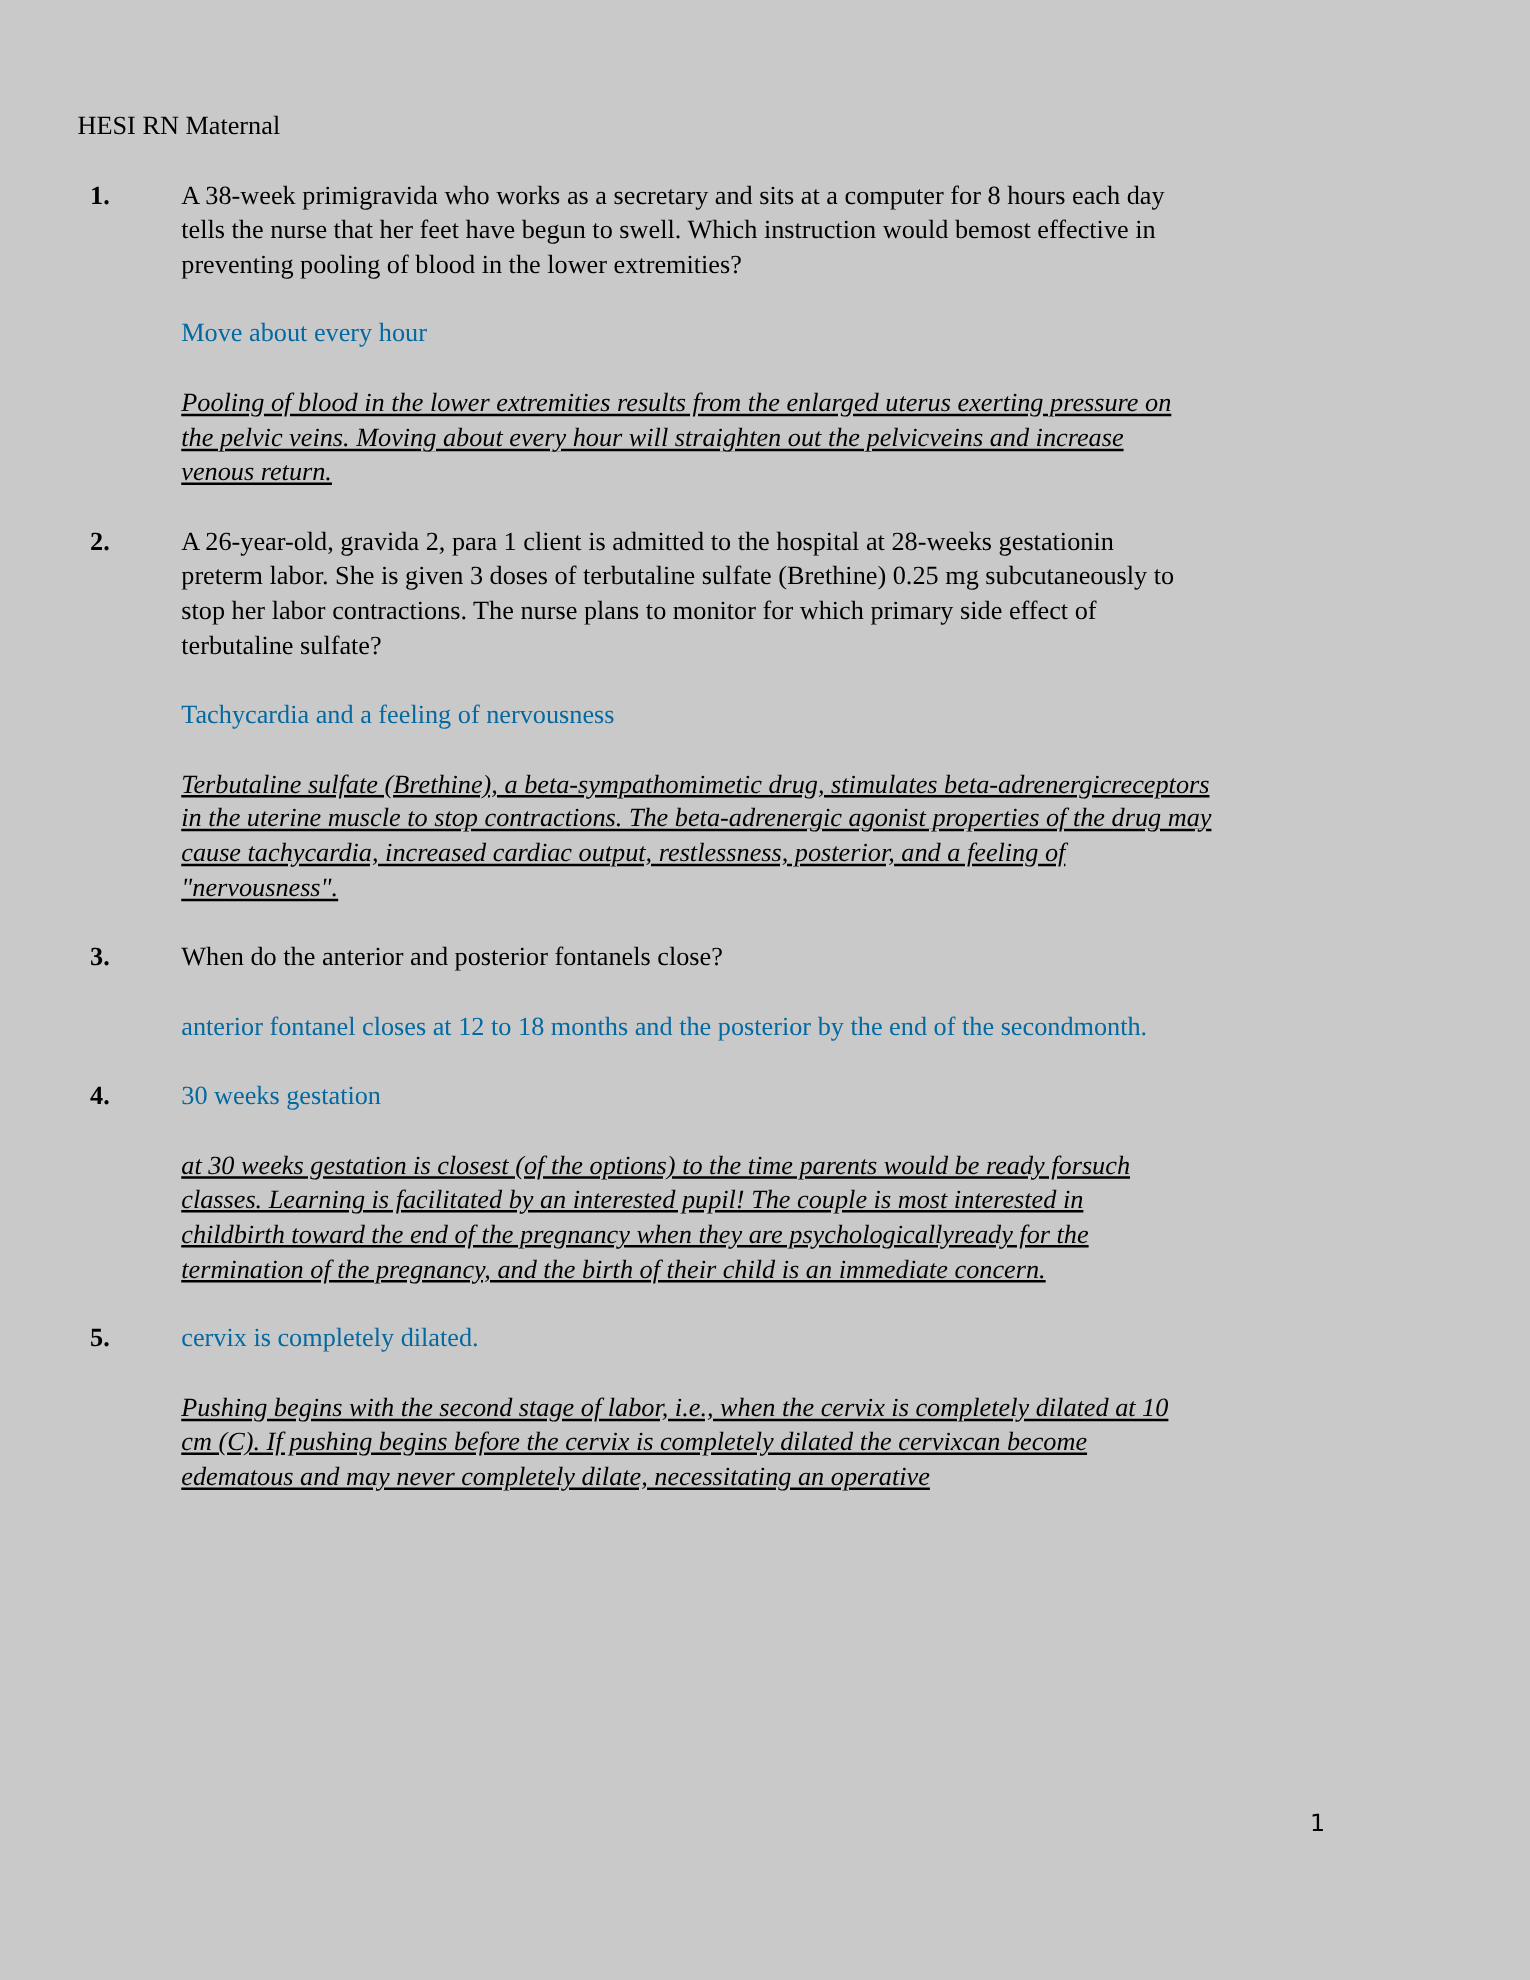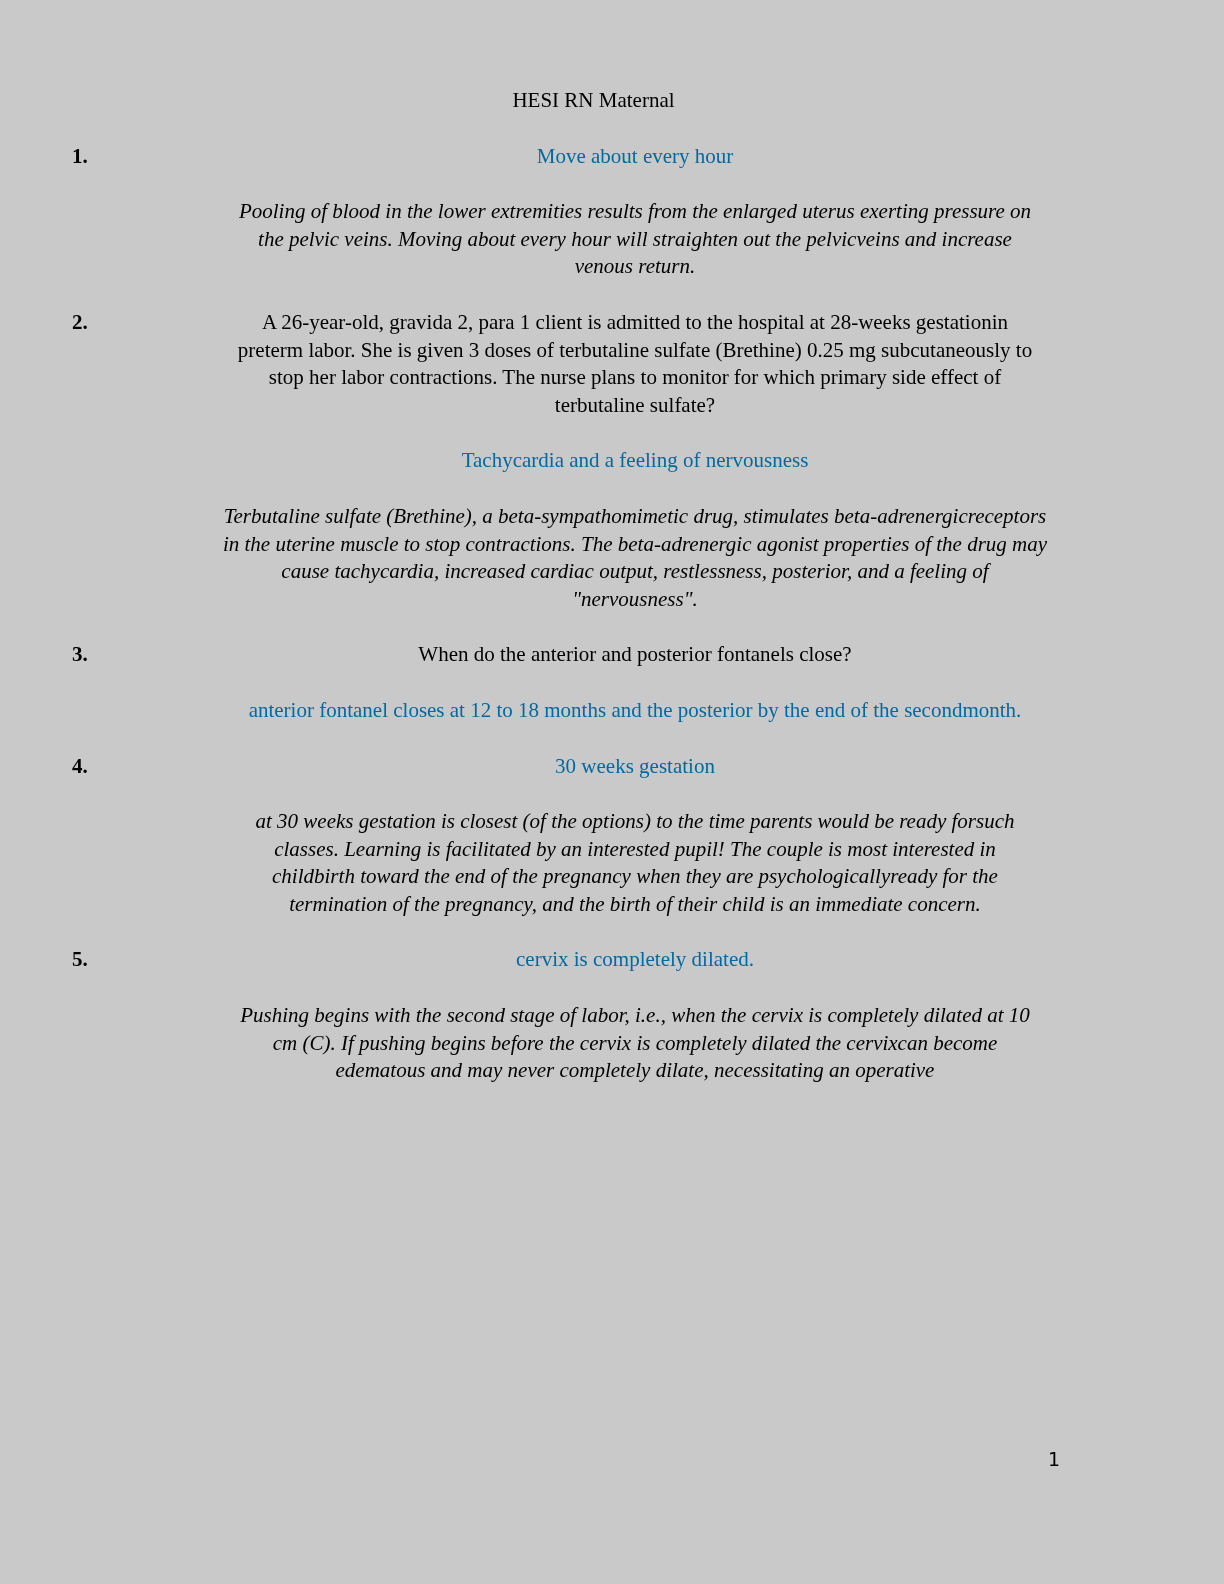--- a/index.html
+++ b/index.html
@@ -10,21 +10,20 @@
     font-family: "Liberation Serif", "DejaVu Serif", serif;
     color: #000000;
     position: relative;
     overflow: hidden;
   }
   .page {
     position: absolute;
     left: 0; top: 0;
     width: 1224px;
     height: 1584px;
-    text-align: center;
   }
   .content {
     position: absolute;
     left: 62px;
     top: 87px;
     width: 1063px;
   }
   .doc-title {
     font-size: 21px;
     line-height: 27.6px;
@@ -42,21 +41,21 @@
     font-size: 21px;
     line-height: 27.6px;
   }
   .para {
     font-size: 21px;
     line-height: 27.6px;
     margin: 0 0 28px 0;
     white-space: pre-line;
   }
   .answer { color: #0369a1; }
-  .rationale { font-style: italic; }
+  .rationale { font-style: italic; text-decoration: underline; }
   .red { color: #ff0000; }
   .page-number {
     position: absolute;
     left: 1048px;
     top: 1448px;
     font-family: "DejaVu Sans", "Liberation Sans", sans-serif;
     font-size: 19px;
     line-height: 22px;
     color: #000000;
   }
@@ -64,20 +63,23 @@
 </head>
 <body>
 
 <div class="page">
   <div class="content">
 
     <p class="doc-title">HESI RN Maternal</p>
 
     <div class="qblock">
       <span class="qnum">1.</span>
+      <p class="para">A 38-week primigravida who works as a secretary and sits at a computer for 8 hours each day
+tells the nurse that her feet have begun to swell. Which instruction would bemost effective in
+preventing pooling of blood in the lower extremities?</p>
       <p class="para answer">Move about every hour</p>
       <p class="para rationale">Pooling of blood in the lower extremities results from the enlarged uterus exerting pressure on
 the pelvic veins. Moving about every hour will straighten out the pelvicveins and increase
 venous return.</p>
     </div>
 
     <div class="qblock">
       <span class="qnum">2.</span>
       <p class="para">A 26-year-old, gravida 2, para 1 client is admitted to the hospital at 28-weeks gestationin
 preterm labor. She is given 3 doses of terbutaline sulfate (Brethine) 0.25 mg subcutaneously to

